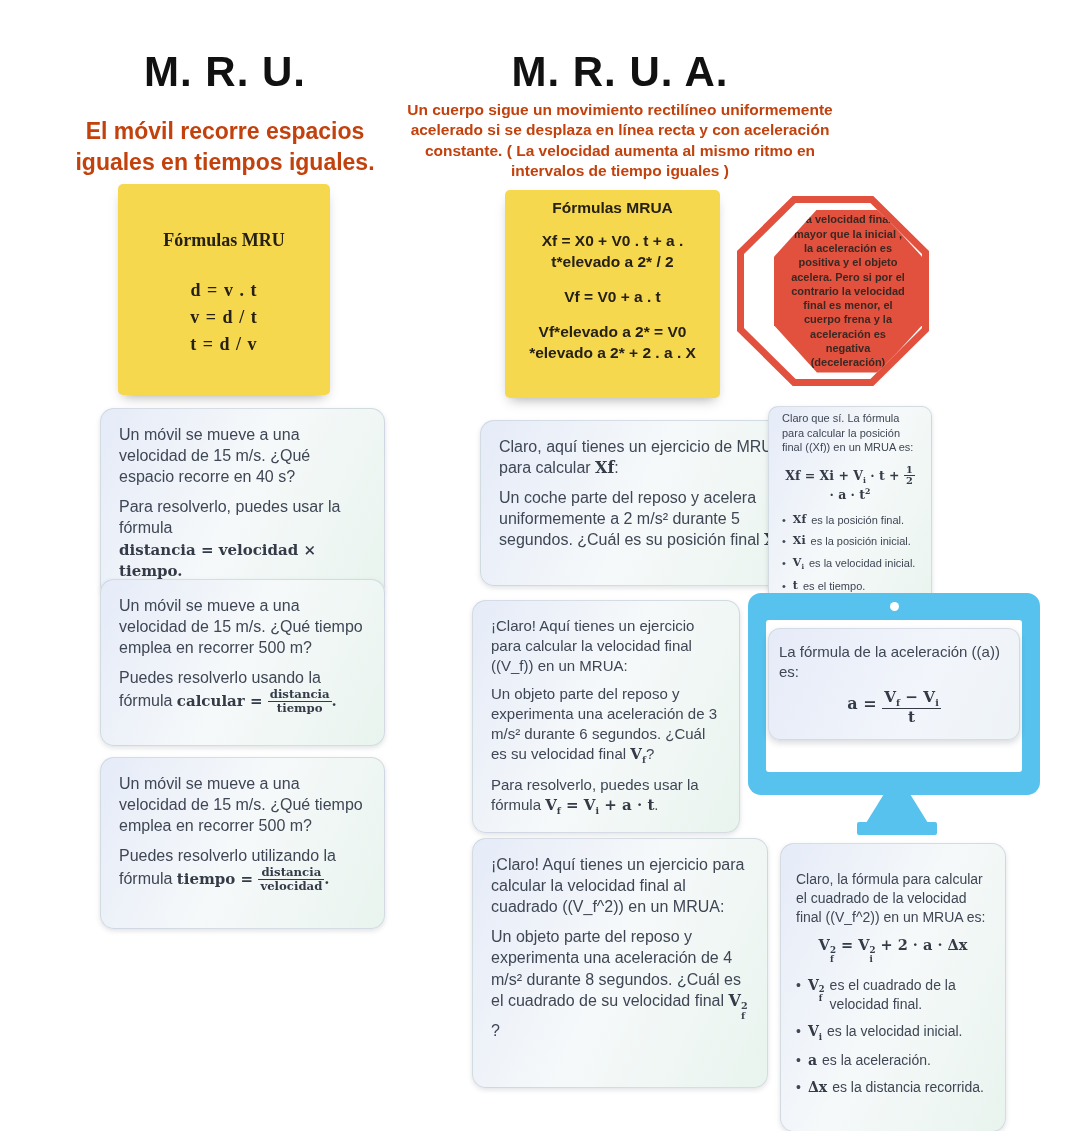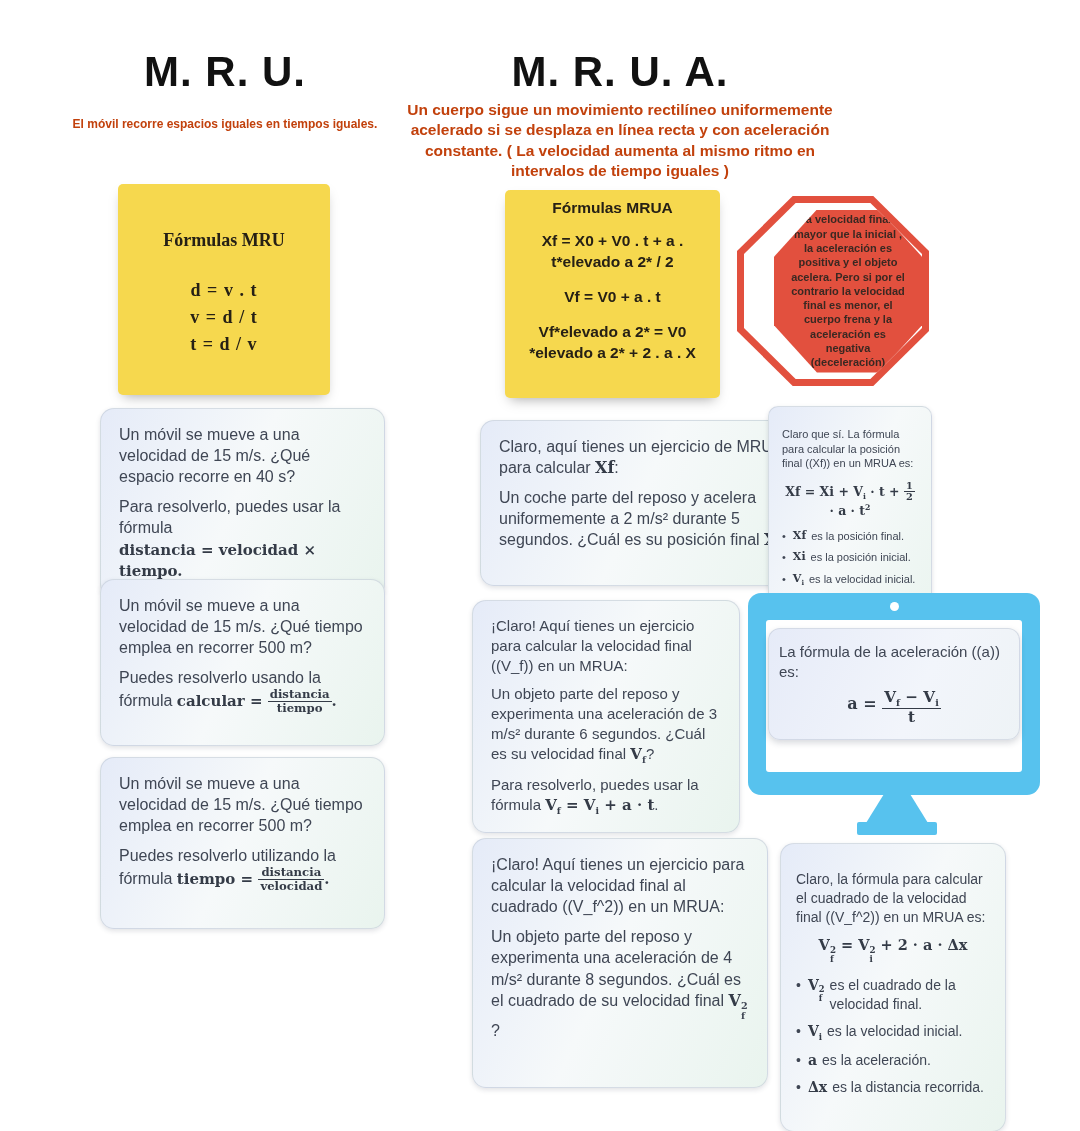--- a/index.html
+++ b/index.html
@@ -8,21 +8,21 @@
     --monitor-blue:#57C2EE;
     --card-text:#3F4654;
   }
   html,body{margin:0;padding:0;background:#ffffff;}
   #canvas{position:relative;width:1080px;height:1131px;background:#ffffff;overflow:hidden;
           font-family:"Liberation Sans",sans-serif;}
 
   
   .big-title{position:absolute;text-align:center;font-size:42px;font-weight:700;color:#111;letter-spacing:1px;}
   .subtitle{position:absolute;text-align:center;font-weight:700;color:#c2410c;}
-  .sub-mru{font-size:12px;line-height:1.35;}
+  .sub-mru{font-size:23px;line-height:1.35;}
   .sub-mrua{font-size:15.5px;line-height:1.32;}
 
   
   .sticky{position:absolute;background:var(--sticky-yellow);border-radius:5px;
           box-shadow:0 6px 12px -5px rgba(0,0,0,.35);color:#262015;text-align:center;
           font-weight:700;box-sizing:border-box;}
   .sticky-mru{left:118px;top:184px;width:212px;height:211px;padding-top:46px;font-family:Liberation Serif, serif;}
   .sticky-mru .s-title{font-size:18px;margin-bottom:26px;}
   .sticky-mru .s-line{font-size:18px;line-height:1.5;letter-spacing:1px;}
   .sticky-mrua{left:505px;top:190px;width:215px;height:208px;padding:9px 10px;}
@@ -59,21 +59,21 @@
 
   .l-card1{left:100px;top:408px;width:285px;min-height:160px;}
   .l-card2{left:100px;top:579px;width:285px;min-height:167px;}
   .l-card3{left:100px;top:757px;width:285px;min-height:172px;}
   .m-card1{left:480px;top:420px;width:332px;min-height:166px;}
   .m-card2{left:472px;top:600px;width:268px;min-height:224px;}
   .m-card2 p{font-size:15px;}
   .m-card3{left:472px;top:838px;width:296px;min-height:250px;}
 
   
-  .xf-card{left:768px;top:406px;width:164px;min-height:186px;padding:20px 13px;border-radius:10px;}
+  .xf-card{left:768px;top:406px;width:164px;min-height:186px;padding:4px 13px;border-radius:10px;}
   .xf-card p{font-size:11px;line-height:1.32;margin:0 0 8px 0;}
   .xf-card .math-line{display:block;text-align:center;font-size:12.5px;margin:10px 0 11px 0;}
   .bullet{display:flex;align-items:flex-start;margin-bottom:7px;}
   .bullet .dot{margin-right:7px;line-height:1.3;}
   .bullet .b-sym{margin-right:5px;white-space:nowrap;}
   .xf-card .bullet{font-size:11px;line-height:1.3;}
 
   
   .monitor{position:absolute;left:748px;top:593px;width:292px;height:202px;background:var(--monitor-blue);
            border-radius:13px;}

